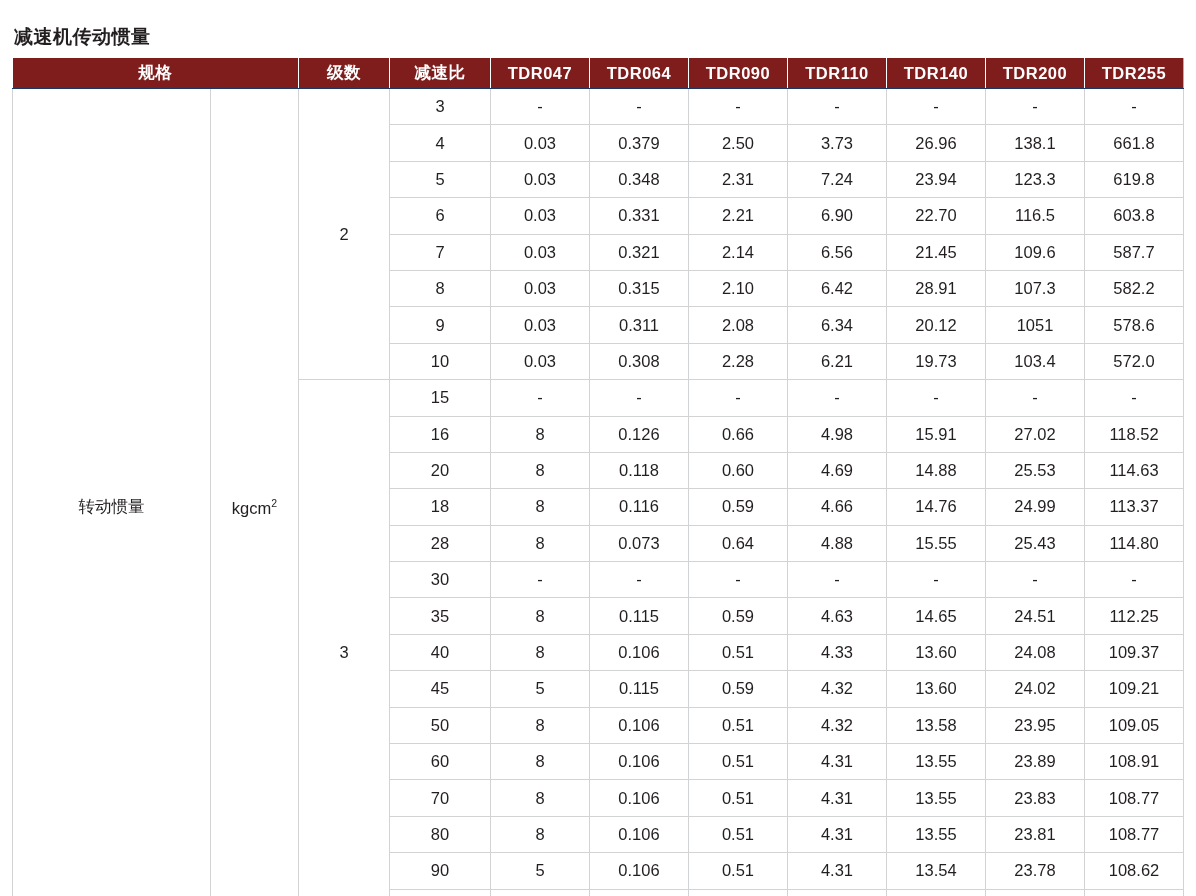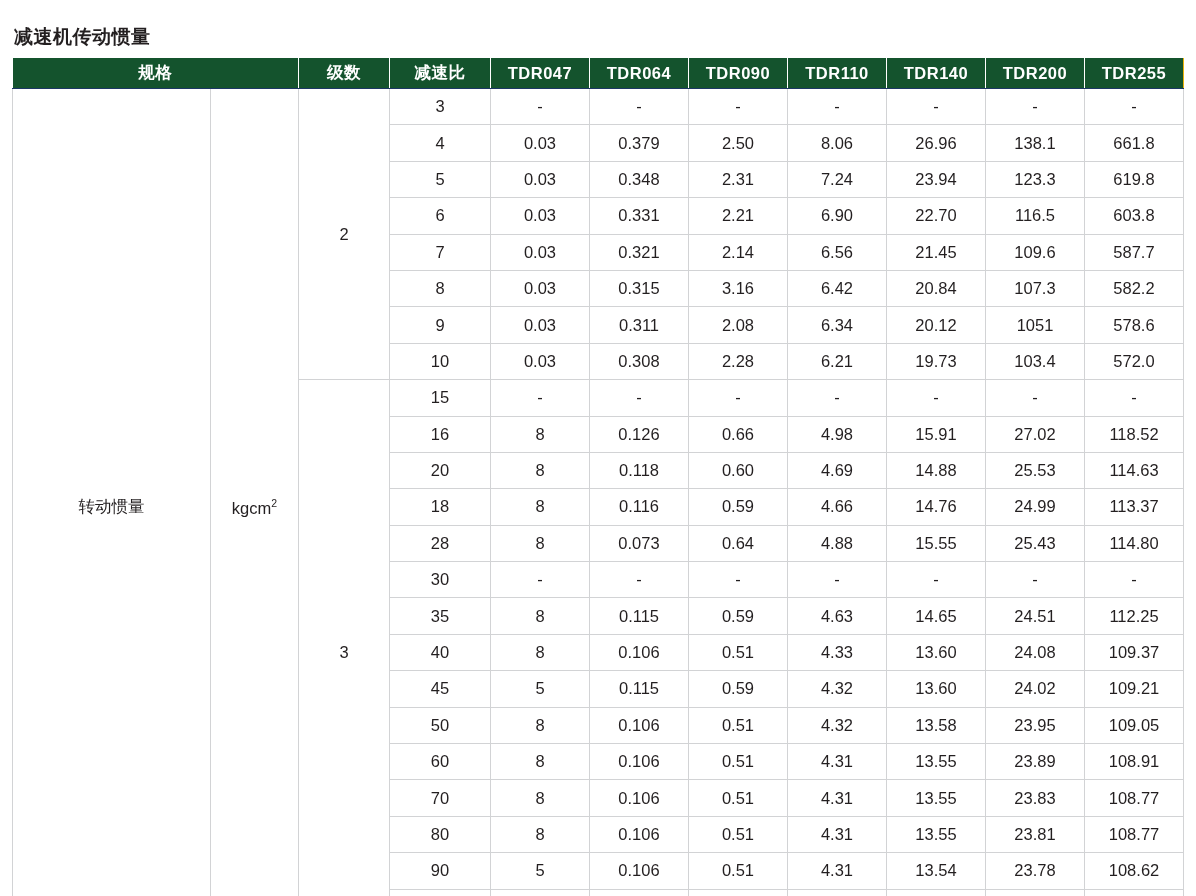--- a/index.html
+++ b/index.html
@@ -28,21 +28,21 @@
     letter-spacing: 0.5px;
     margin: 4px 0 8px 2px;
   }
   table.spec {
     border-collapse: collapse;
     table-layout: fixed;
     width: 1172px;
     font-size: 16px;
   }
   table.spec th {
-    background: #14532d;
+    background: #7f1d1d;
     color: #ffffff;
     font-weight: bold;
     font-size: 16.5px;
     height: 28px;
     border-right: 1px solid #ffffff;
     border-bottom: 1px solid #1b3764;
     text-align: center;
     vertical-align: middle;
     letter-spacing: 0.5px;
   }
@@ -122,21 +122,21 @@
           <td>-</td>
           <td>-</td>
           <td>-</td>
           <td>-</td>
         </tr>
         <tr>
           <td class="rowodd">4</td>
           <td class="rowodd">0.03</td>
           <td class="rowodd">0.379</td>
           <td class="rowodd">2.50</td>
-          <td class="rowodd">8.06</td>
+          <td class="rowodd">3.73</td>
           <td class="rowodd">26.96</td>
           <td class="rowodd">138.1</td>
           <td class="rowodd">661.8</td>
         </tr>
         <tr>
           <td>5</td>
           <td>0.03</td>
           <td>0.348</td>
           <td>2.31</td>
           <td>7.24</td>
@@ -161,23 +161,23 @@
           <td>2.14</td>
           <td>6.56</td>
           <td>21.45</td>
           <td>109.6</td>
           <td>587.7</td>
         </tr>
         <tr>
           <td class="rowodd">8</td>
           <td class="rowodd">0.03</td>
           <td class="rowodd">0.315</td>
-          <td class="rowodd">3.16</td>
+          <td class="rowodd">2.10</td>
           <td class="rowodd">6.42</td>
-          <td class="rowodd">20.84</td>
+          <td class="rowodd">28.91</td>
           <td class="rowodd">107.3</td>
           <td class="rowodd">582.2</td>
         </tr>
         <tr>
           <td class="hl">9</td>
           <td>0.03</td>
           <td>0.311</td>
           <td>2.08</td>
           <td>6.34</td>
           <td>20.12</td>

